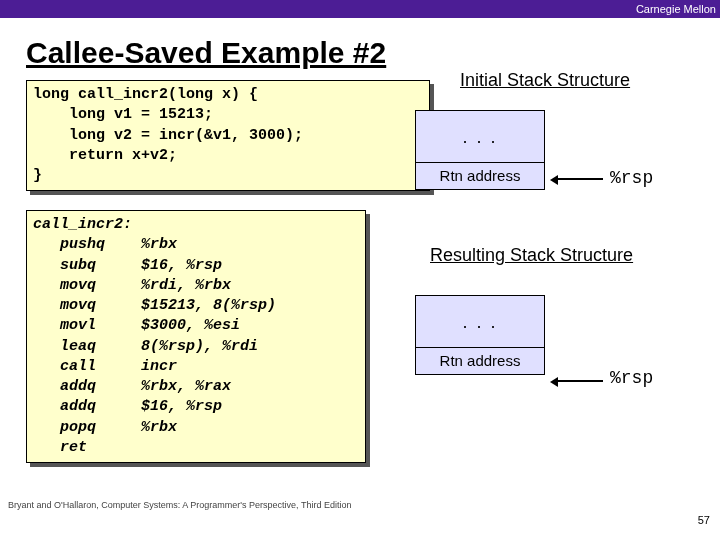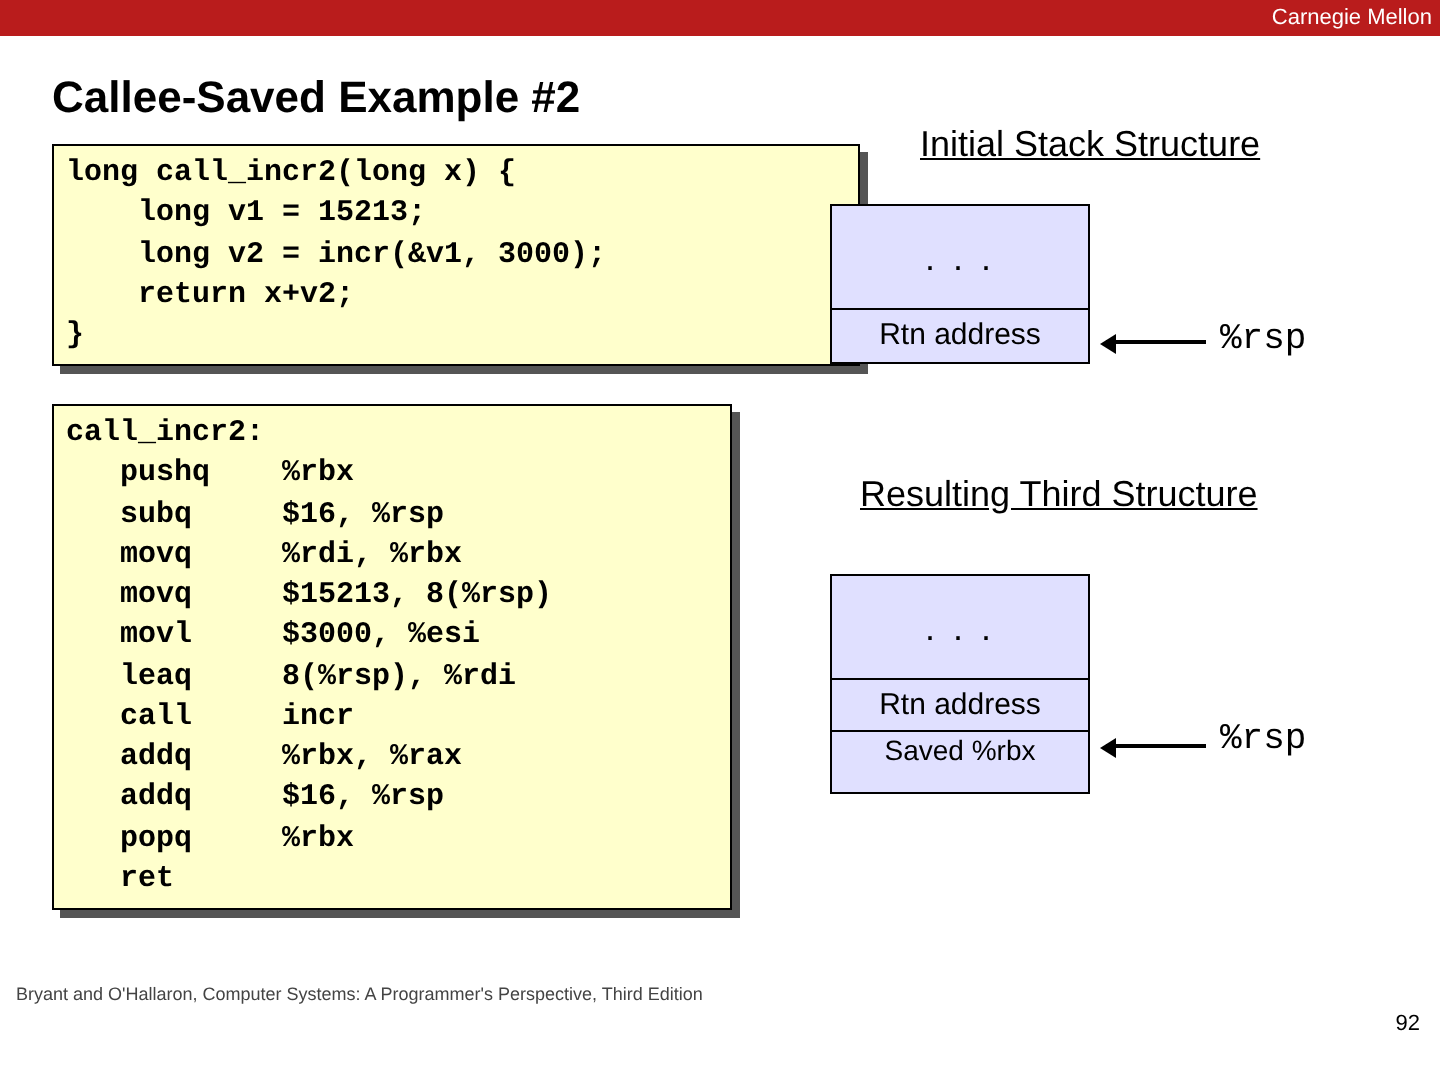--- a/index.html
+++ b/index.html
@@ -1,23 +1,23 @@
 <!DOCTYPE html>
 <html><head>
 <meta charset="utf-8">
 <style>
   * { box-sizing: border-box; margin: 0; padding: 0; }
   html, body { width: 720px; height: 540px; font-family: Arial, Helvetica, sans-serif; overflow: hidden; }
-  .topbar { background: #b91c1c; height: 18px; display: flex; justify-content: flex-end; align-items: center; padding-right: 4px; }
+  .topbar { background: #4c1d95; height: 18px; display: flex; justify-content: flex-end; align-items: center; padding-right: 4px; }
   .topbar span { color: #fff; font-size: 11px; }
-  .title { font-size: 22px; font-weight: bold; color: #000; padding: 18px 0 10px 26px; }
+  .title { font-size: 30px; font-weight: bold; color: #000; padding: 18px 0 10px 26px; text-decoration: underline; }
   .content { position: relative; width: 100%; height: 450px; }
   .codebox { position: absolute; background: #ffffcc; border: 1.5px solid #000; box-shadow: 4px 4px 0 #555; font-family: "Courier New", monospace; font-weight: bold; font-size: 15px; line-height: 1.35; white-space: pre; padding: 4px 6px; }
   .code1 { left: 26px; top: 0; width: 404px; }
-  .code2 { left: 26px; top: 130px; width: 340px; }
+  .code2 { left: 26px; top: 130px; width: 340px; font-style: italic; }
   .label { position: absolute; font-size: 18px; color: #000; text-decoration: underline; }
   .lbl1 { left: 460px; top: -10px; }
   .lbl2 { left: 430px; top: 165px; }
   .stack { position: absolute; background: #e0e0ff; border: 1.5px solid #000; font-size: 15px; text-align: center; display: flex; flex-direction: column; }
   .stack .cell { border-bottom: 1px solid #000; height: 26px; line-height: 26px; }
   .stack .cell:last-child { border-bottom: none; }
   .stack1 { left: 415px; top: 30px; width: 130px; }
   .stack2 { left: 415px; top: 215px; width: 130px; }
   .dots { font-size: 18px; letter-spacing: 2px; }
   .double1 { height: 52px !important; line-height: 52px !important; }
@@ -64,26 +64,24 @@
 
   <div class="label lbl1">Initial Stack Structure</div>
 
   <div class="stack stack1">
     <div class="cell double1 dots">. . .</div>
     <div class="cell">Rtn address</div>
   </div>
   <div class="arrow ar1"></div>
   <div class="rsp rsp1">%rsp</div>
 
-  <div class="label lbl2">Resulting Third Structure</div>
+  <div class="label lbl2">Resulting Stack Structure</div>
 
   <div class="stack stack2">
     <div class="cell double1 dots">. . .</div>
     <div class="cell">Rtn address</div>
-    <div class="cell savedcell">Saved
-%rbx</div>
   </div>
   <div class="arrow ar2"></div>
   <div class="rsp rsp2">%rsp</div>
 
   <div class="footer">Bryant and O'Hallaron, Computer Systems: A Programmer's Perspective, Third Edition</div>
-  <div class="pagenum">92</div>
+  <div class="pagenum">57</div>
 </div>
 
 </body></html>

